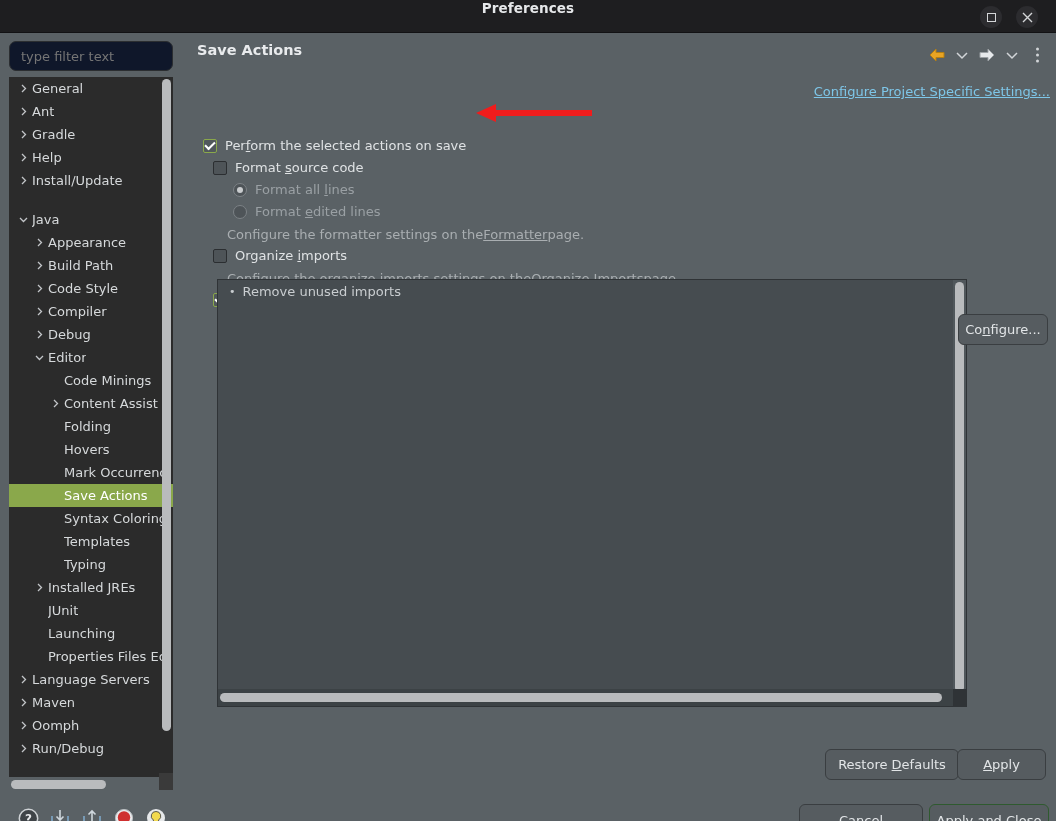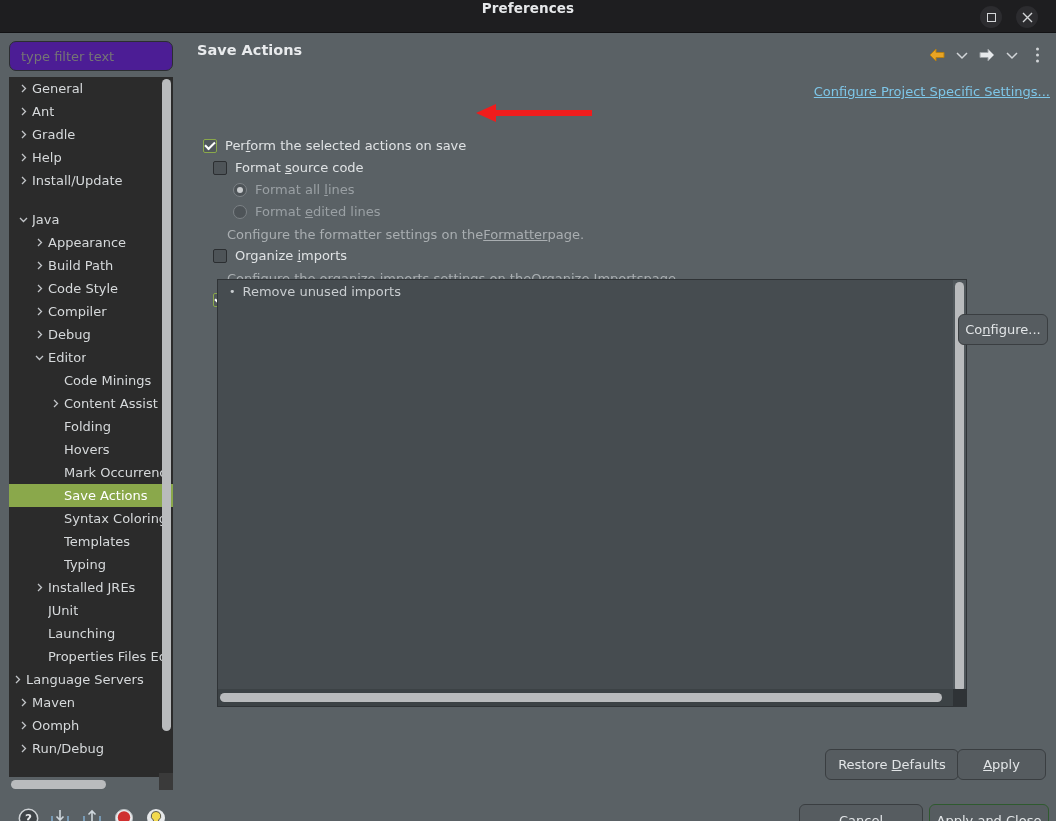--- a/index.html
+++ b/index.html
@@ -36,21 +36,21 @@
   #btn-close { right: 18px; }
   .sq { width: 9px; height: 9px; border: 1.4px solid #d4d6d8; }
 
   
   #leftpane {
     position: absolute; left: 0; top: 33px; width: 181px; height: 788px;
     background: #5a6165;
   }
   #filterbox {
     position: absolute; left: 9px; top: 8px; width: 164px; height: 30px;
-    background: #4c1d95; border: 1px solid #2b2e31; border-radius: 7px;
+    background: #0f172a; border: 1px solid #2b2e31; border-radius: 7px;
     color: #9fa3a6; font-size: 13px; padding: 0 11px; line-height: 28px;
     outline: none; font-family: inherit;
   }
   #tree {
     position: absolute; left: 9px; top: 44px; width: 164px; height: 700px;
     background: #2b2b2b; overflow: hidden;
   }
   .trow {
     height: 23px; display: flex; align-items: center;
     white-space: nowrap; font-size: 13px; color: #d6d9db;
@@ -332,21 +332,21 @@
         <span class="tlabel">JUnit</span>
       </div>
       <div class="trow" style="padding-left: 22px;">
         <span class="chev"></span>
         <span class="tlabel">Launching</span>
       </div>
       <div class="trow" style="padding-left: 22px;">
         <span class="chev"></span>
         <span class="tlabel">Properties Files Editor</span>
       </div>
-      <div class="trow" style="padding-left: 0; text-align: center;">
+      <div class="trow" style="padding-left: 6px; text-align: center;">
         <span class="chev">
           <svg width="9" height="9" viewBox="0 0 9 9">
             <path d="M3 1 L6.5 4.5 L3 8" stroke="currentColor" stroke-width="1.3" fill="none"></path>
           </svg>
         </span>
         <span class="tlabel">Language Servers</span>
       </div>
       <div class="trow" style="padding-left: 6px;">
         <span class="chev">
           <svg width="9" height="9" viewBox="0 0 9 9">

